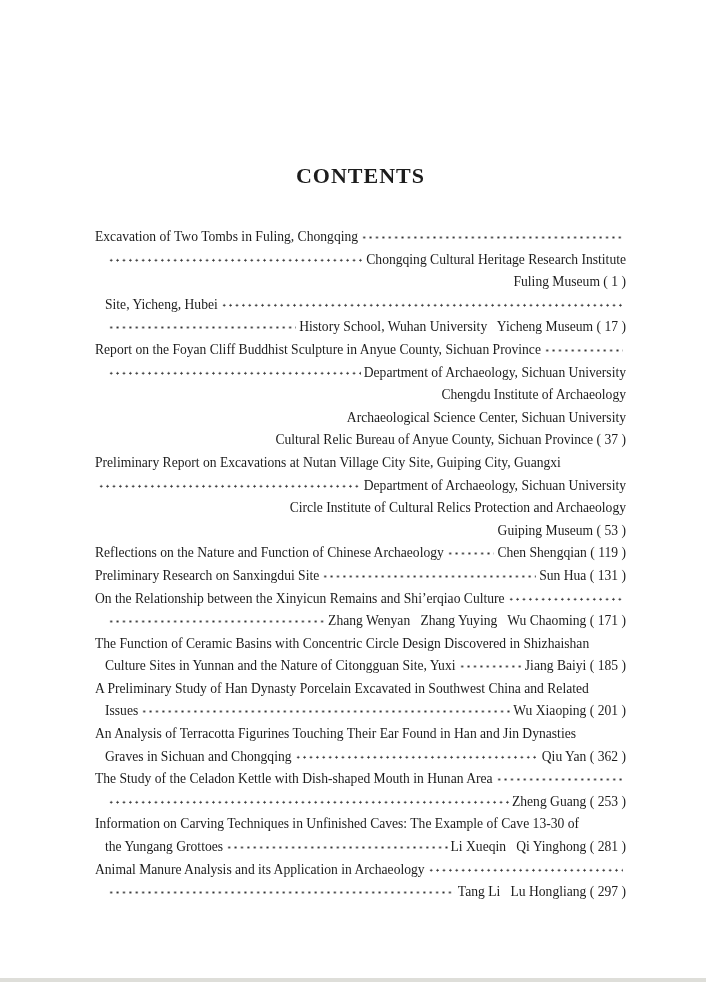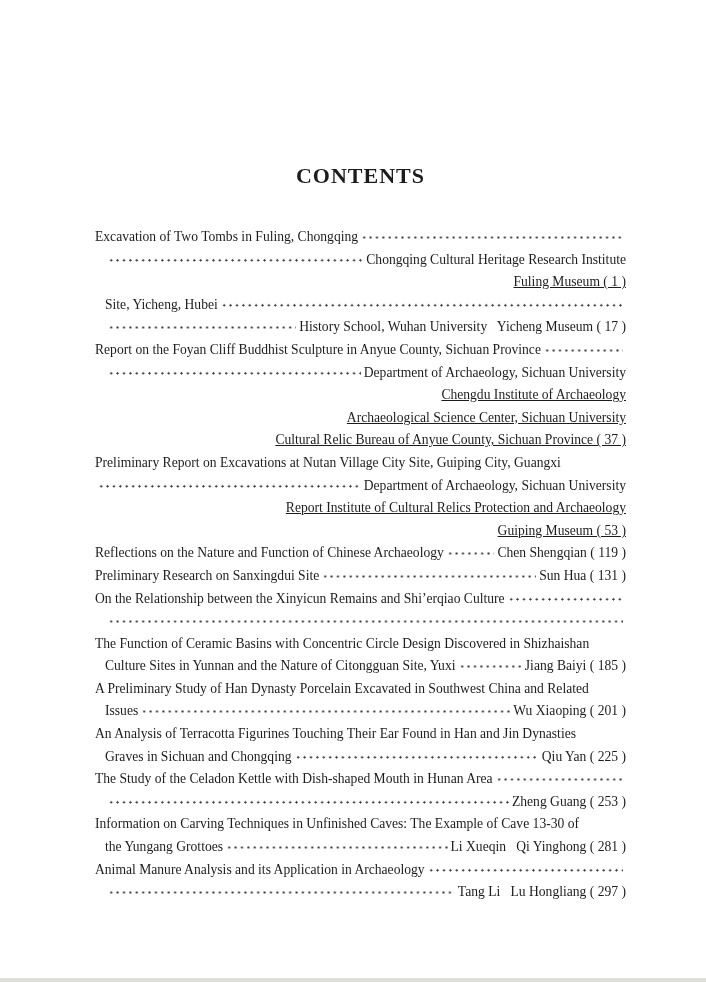--- a/index.html
+++ b/index.html
@@ -10,21 +10,21 @@
     color:#1c1c1c;
   }
   .page{position:relative;width:706px;height:982px;overflow:hidden;background:#ffffff;padding-left:44px;}
   .doc-title{
     position:absolute;top:163px;left:95px;width:531px;
     text-align:center;font-size:22px;font-weight:700;letter-spacing:1px;
   }
   .toc{position:absolute;top:226px;left:95px;width:531px;font-size:13.6px;}
   .line{display:flex;align-items:baseline;height:22.6px;line-height:22.6px;}
   .line span{white-space:pre;}
-  .line.right{justify-content:flex-end;text-decoration:underline;}
+  .line.right{justify-content:flex-end;}
   .line .rt{text-align:right;}
   .indent{padding-left:10px;}
   .leader{
     flex:1 1 auto;align-self:stretch;margin:0 3px;min-width:10px;
     background-image:radial-gradient(circle,#2e2e2e 0.9px,rgba(0,0,0,0) 1.2px);
     background-size:6.4px 22.6px;background-repeat:repeat-x;background-position:0 0;
   }
   .bottom-edge{position:absolute;left:0;bottom:0;width:706px;height:4px;background:#deded9;}
 </style>
 </head>
@@ -76,21 +76,21 @@
     </div>
 
     <div class="line">
       <span class="lt">Preliminary Report on Excavations at Nutan Village City Site, Guiping City, Guangxi</span>
     </div>
     <div class="line">
       <div class="leader"></div>
       <span class="rt">Department of Archaeology, Sichuan University</span>
     </div>
     <div class="line right">
-      <span class="rt">Report Institute of Cultural Relics Protection and Archaeology</span>
+      <span class="rt">Circle Institute of Cultural Relics Protection and Archaeology</span>
     </div>
     <div class="line right">
       <span class="rt">Guiping Museum ( 53 )</span>
     </div>
 
     <div class="line">
       <span class="lt">Reflections on the Nature and Function of Chinese Archaeology</span>
       <div class="leader"></div>
       <span class="rt">Chen Shengqian ( 119 )</span>
     </div>
@@ -100,20 +100,21 @@
       <div class="leader"></div>
       <span class="rt">Sun Hua ( 131 )</span>
     </div>
 
     <div class="line">
       <span class="lt">On the Relationship between the Xinyicun Remains and Shi’erqiao Culture</span>
       <div class="leader"></div>
     </div>
     <div class="line indent">
       <div class="leader"></div>
+      <span class="rt">Zhang Wenyan   Zhang Yuying   Wu Chaoming ( 171 )</span>
     </div>
 
     <div class="line">
       <span class="lt">The Function of Ceramic Basins with Concentric Circle Design Discovered in Shizhaishan</span>
     </div>
     <div class="line indent">
       <span class="lt">Culture Sites in Yunnan and the Nature of Citongguan Site, Yuxi</span>
       <div class="leader"></div>
       <span class="rt">Jiang Baiyi ( 185 )</span>
     </div>
@@ -126,21 +127,21 @@
       <div class="leader"></div>
       <span class="rt">Wu Xiaoping ( 201 )</span>
     </div>
 
     <div class="line">
       <span class="lt">An Analysis of Terracotta Figurines Touching Their Ear Found in Han and Jin Dynasties</span>
     </div>
     <div class="line indent">
       <span class="lt">Graves in Sichuan and Chongqing</span>
       <div class="leader"></div>
-      <span class="rt">Qiu Yan ( 225 )</span>
+      <span class="rt">Qiu Yan ( 362 )</span>
     </div>
 
     <div class="line">
       <span class="lt">The Study of the Celadon Kettle with Dish-shaped Mouth in Hunan Area</span>
       <div class="leader"></div>
     </div>
     <div class="line indent">
       <div class="leader"></div>
       <span class="rt">Zheng Guang ( 253 )</span>
     </div>

